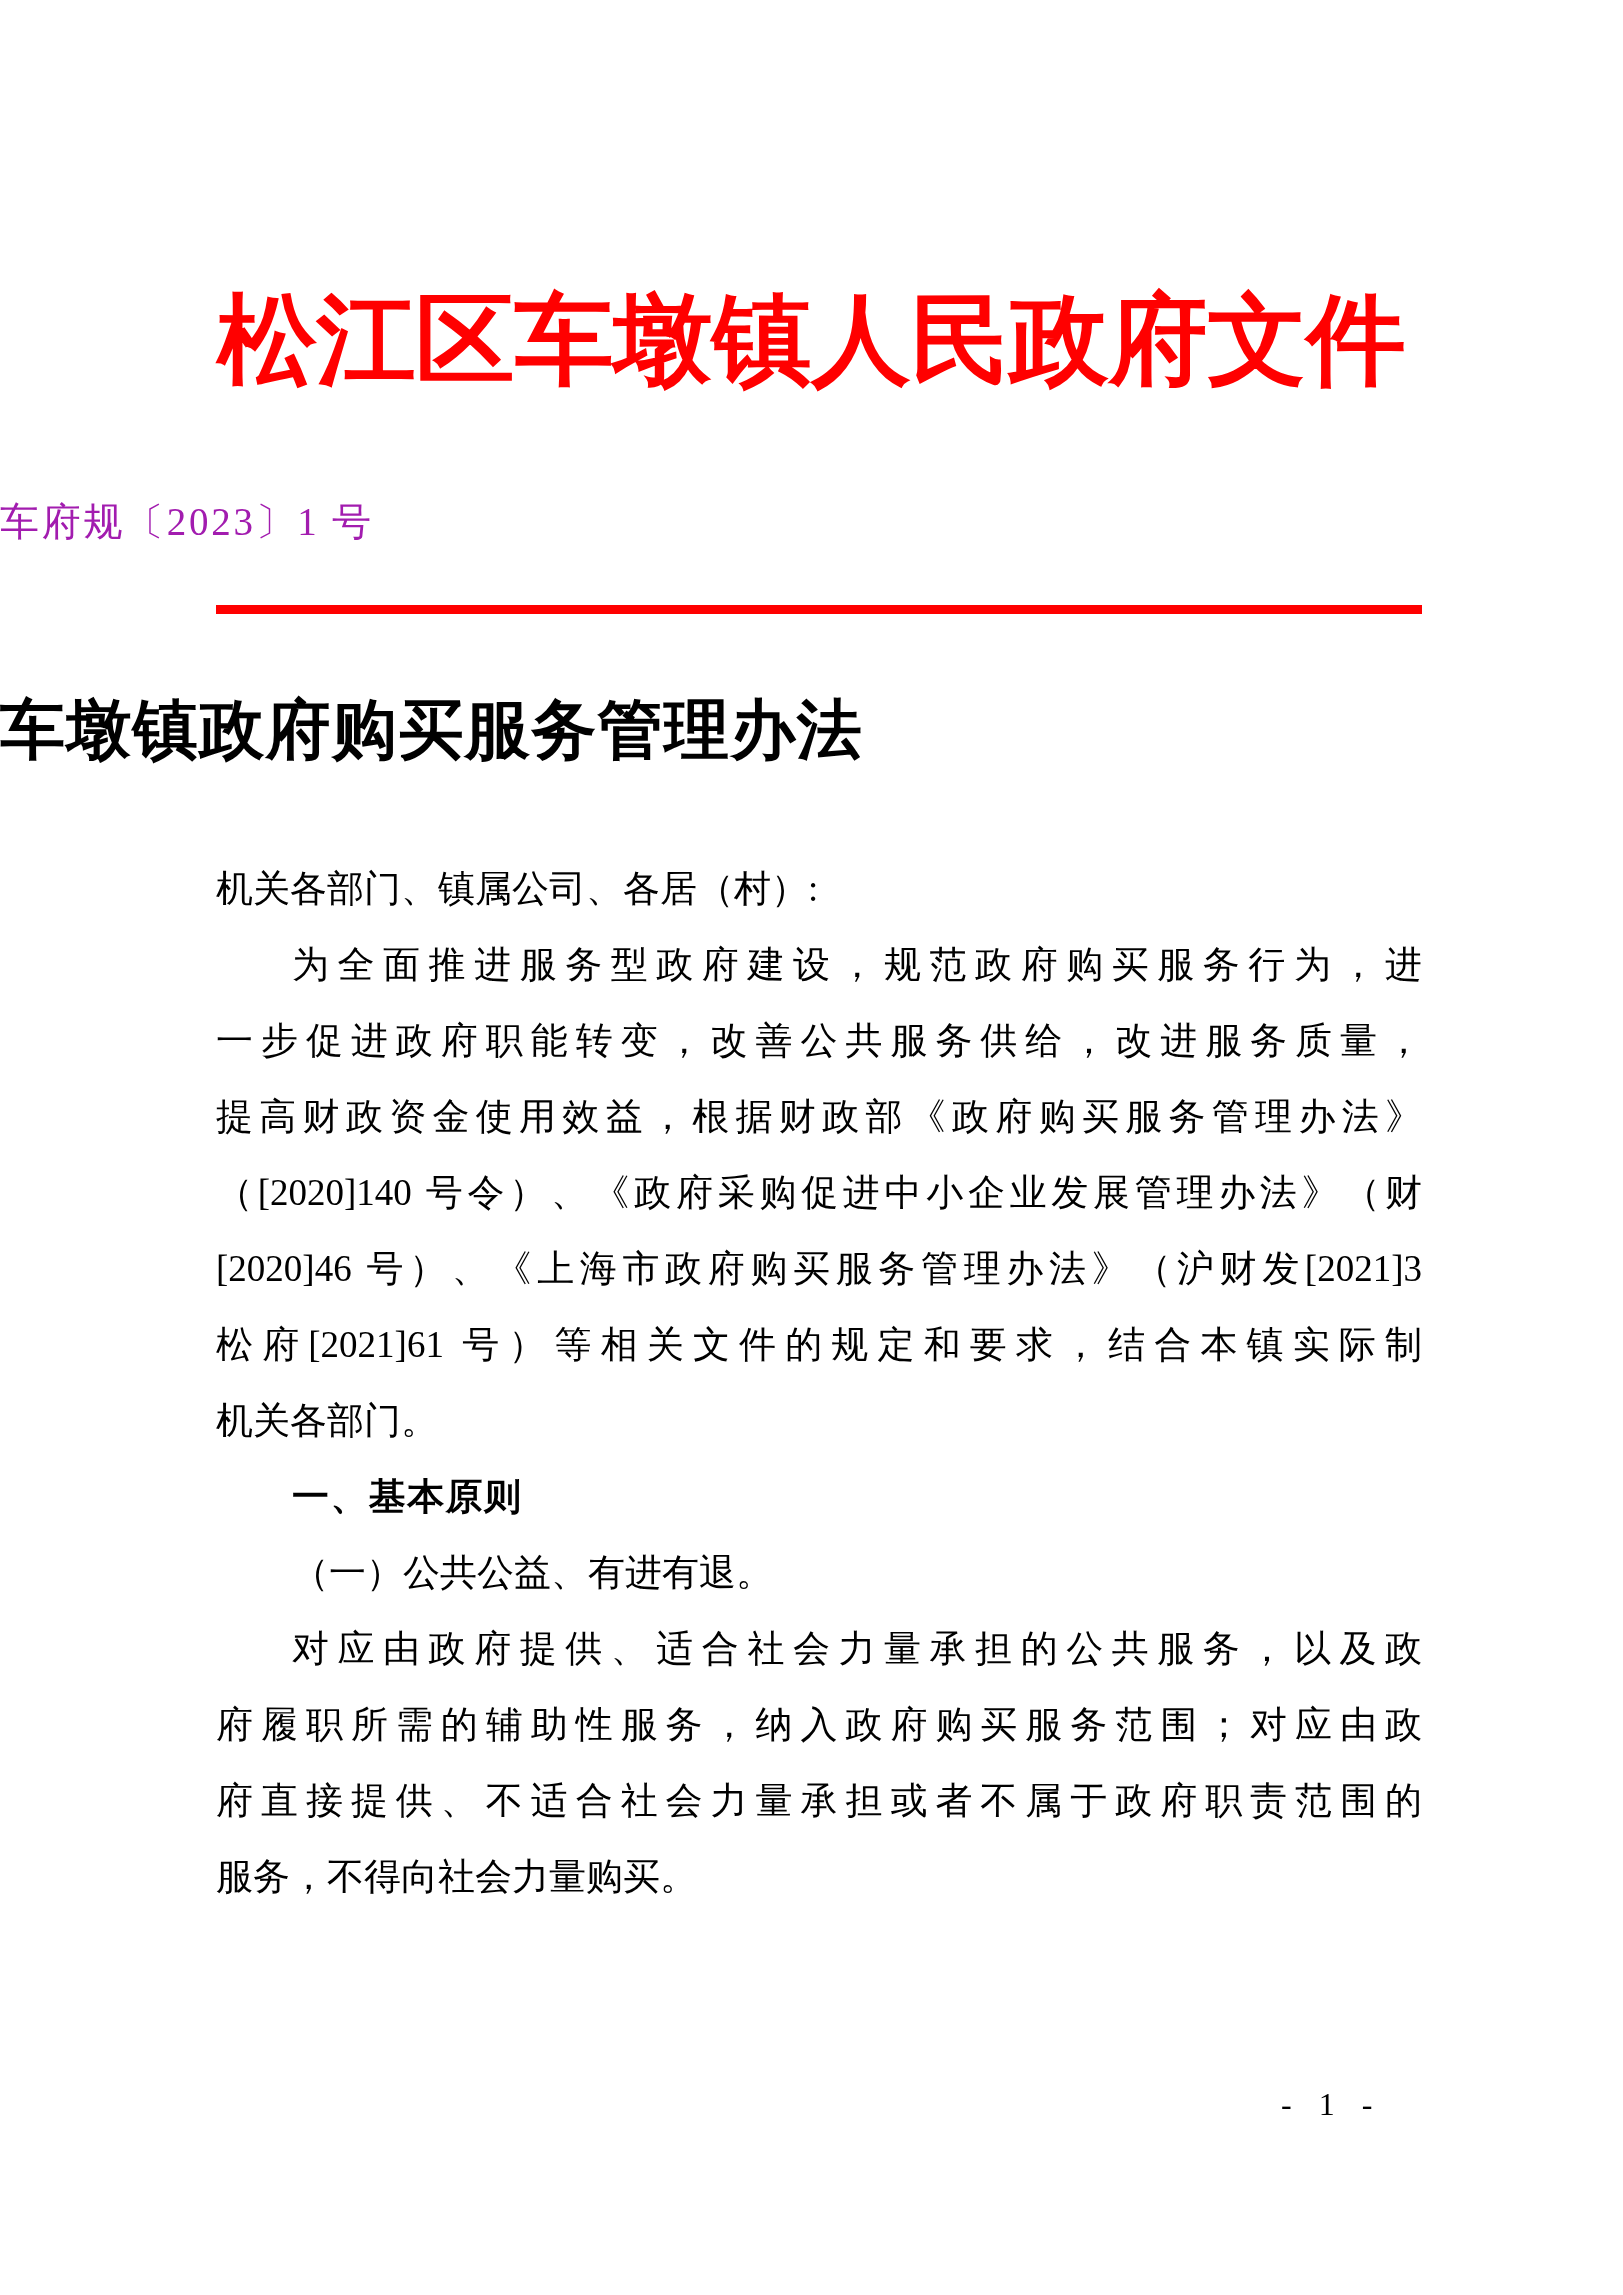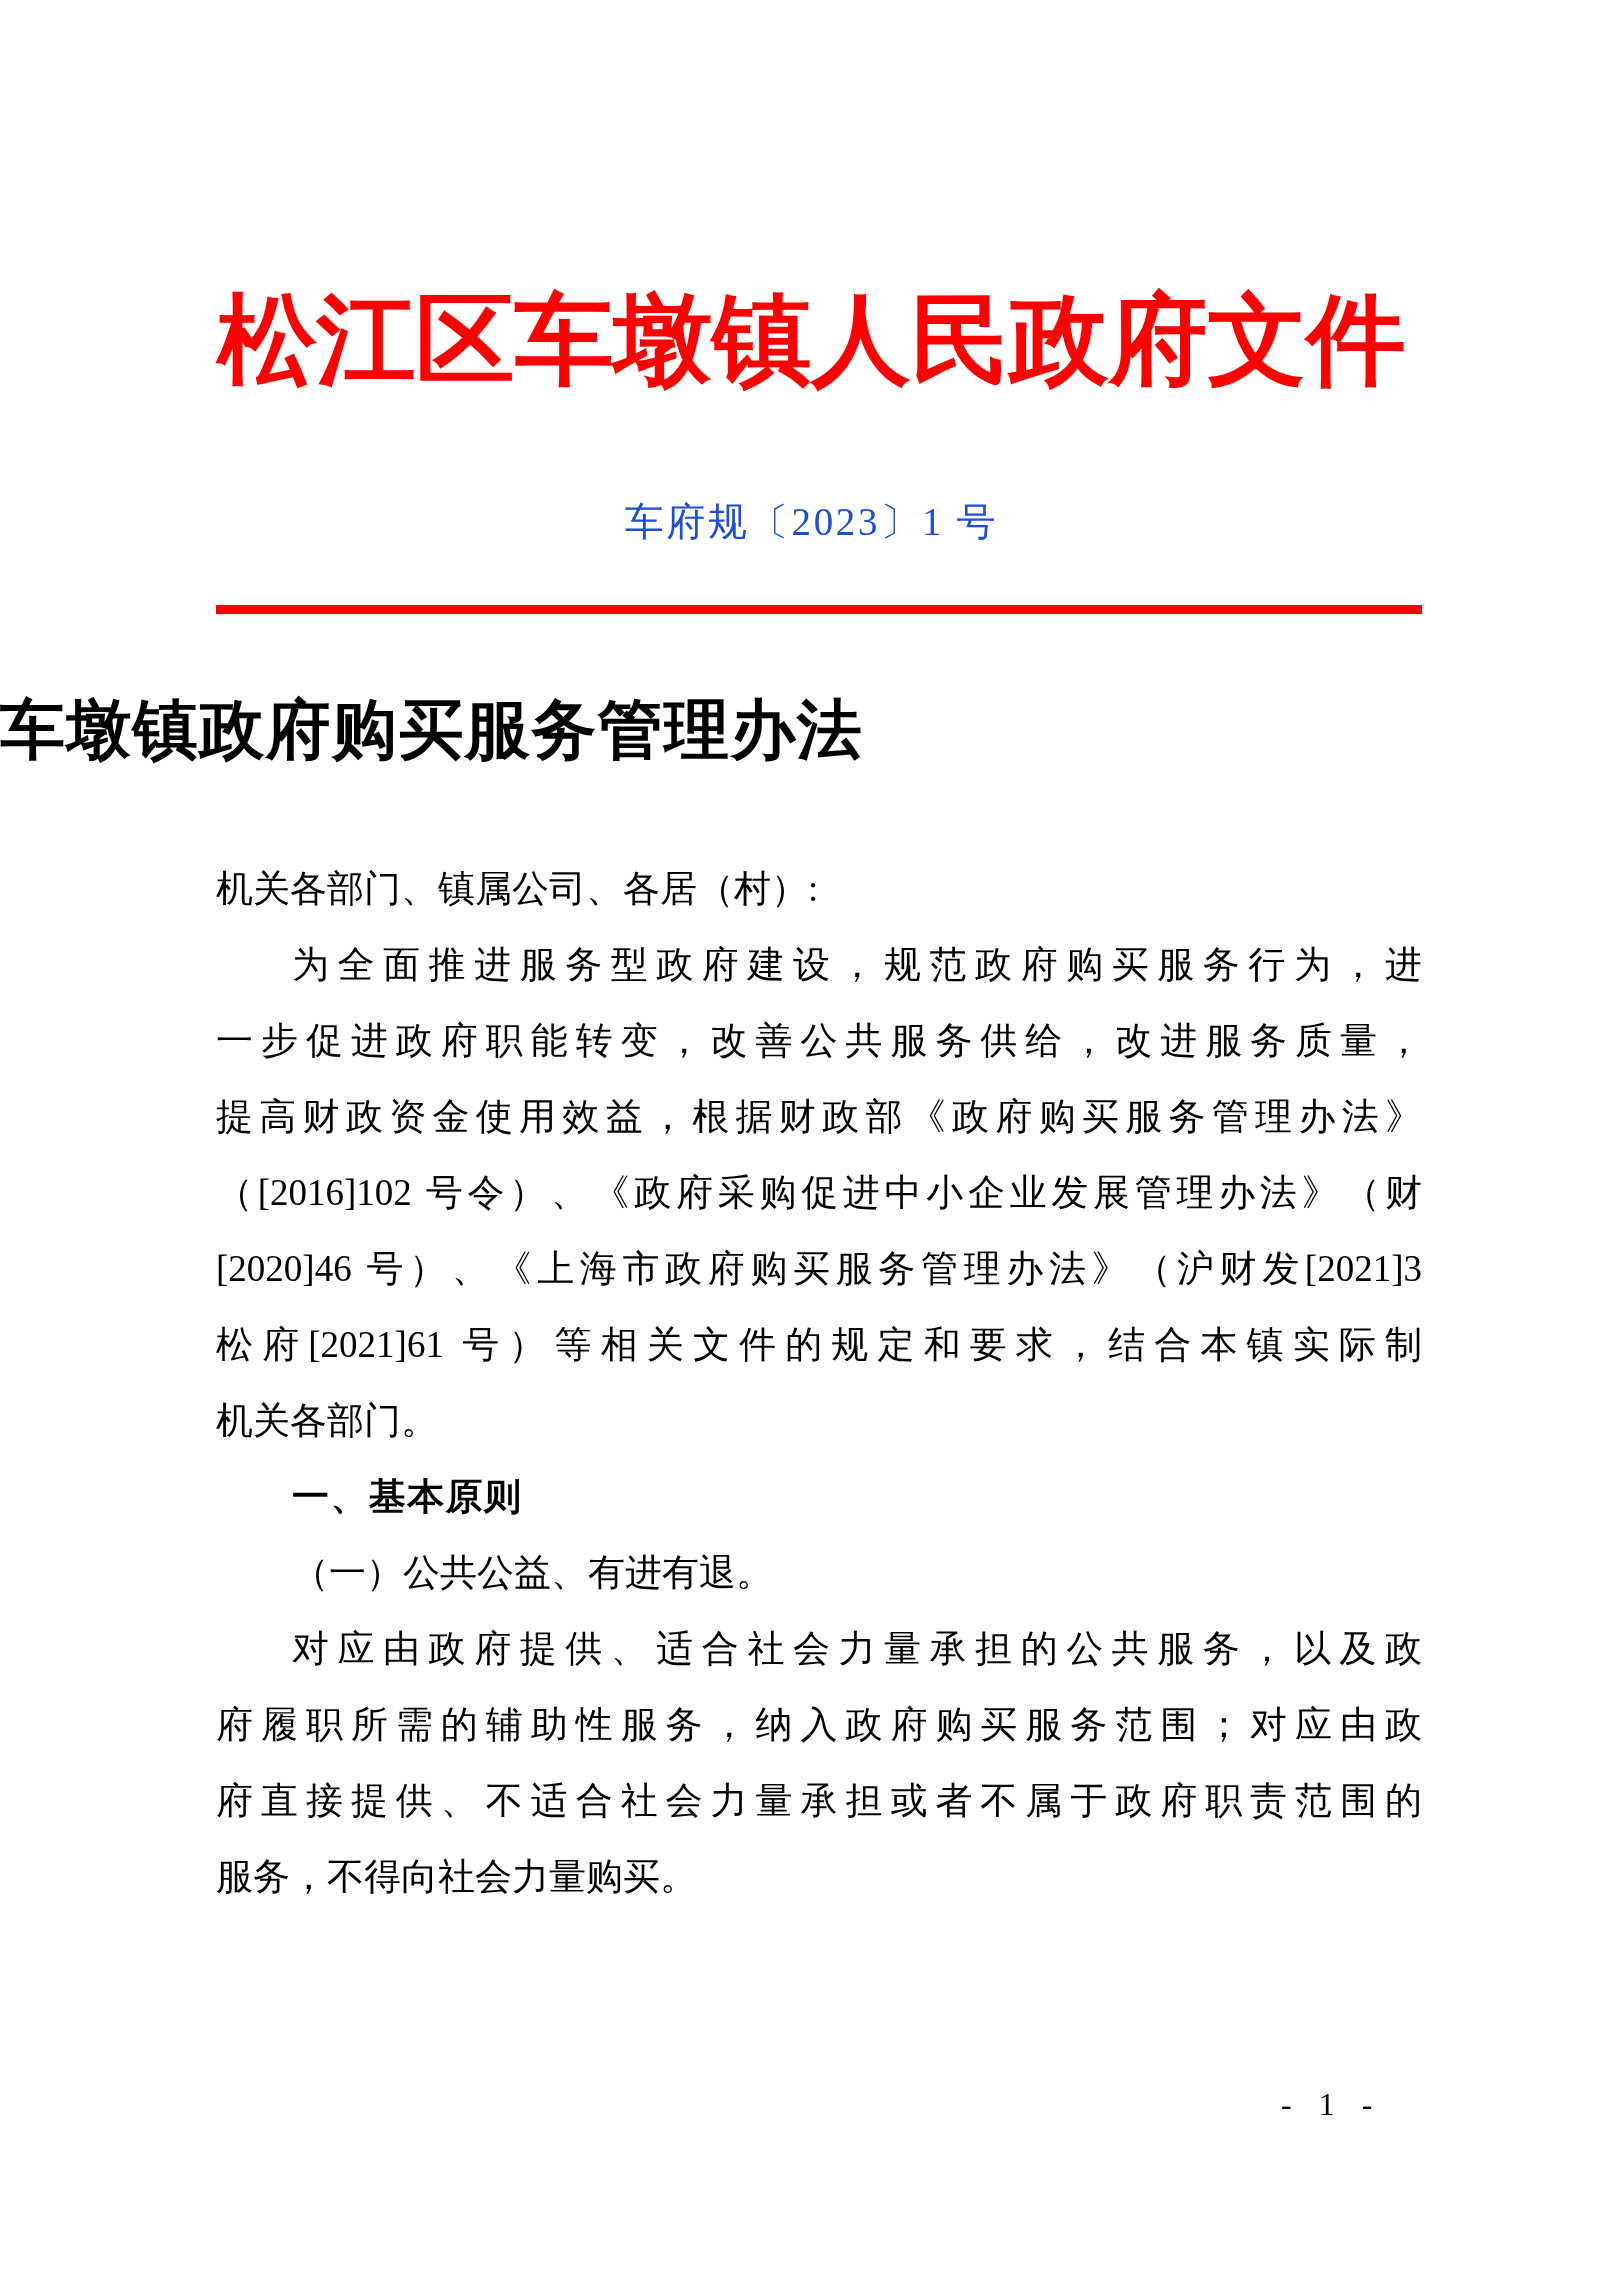--- a/index.html
+++ b/index.html
@@ -24,25 +24,24 @@
     font-weight:bold;
     color:#ff0000;
     letter-spacing:0px;
     white-space:nowrap;
   }
   .doc-number{
     position:absolute;
     top:499px;
     left:0;
     width:100%;
-    text-align:center;
     font-size:39px;
     line-height:1.2;
     font-weight:normal;
-    color:#1d4ed8;
+    color:#a21caf;
     letter-spacing:2.7px;
     white-space:nowrap;
   }
   .red-rule{
     position:absolute;
     top:605px;
     left:216px;
     width:1206px;
     height:8.9px;
     background:#ff0000;
@@ -105,21 +104,21 @@
 
   <div class="red-rule"></div>
 
   <div class="doc-title">车墩镇政府购买服务管理办法</div>
 
   <div class="body-text">
       <div class="line">机关各部门、镇属公司、各居（村）:</div>
       <div class="line indent justify">为全面推进服务型政府建设，规范政府购买服务行为，进</div>
       <div class="line justify">一步促进政府职能转变，改善公共服务供给，改进服务质量，</div>
       <div class="line justify">提高财政资金使用效益，根据财政部《政府购买服务管理办法》</div>
-      <div class="line justify">（[2016]102 号令）、《政府采购促进中小企业发展管理办法》（财</div>
+      <div class="line justify">（[2020]140 号令）、《政府采购促进中小企业发展管理办法》（财</div>
       <div class="line justify">[2020]46 号）、《上海市政府购买服务管理办法》（沪财发[2021]3</div>
       <div class="line justify">松府[2021]61 号）等相关文件的规定和要求，结合本镇实际制</div>
       <div class="line">机关各部门。</div>
       <div class="line indent heading">一、基本原则</div>
       <div class="line indent">（一）公共公益、有进有退。</div>
       <div class="line indent justify">对应由政府提供、适合社会力量承担的公共服务，以及政</div>
       <div class="line justify">府履职所需的辅助性服务，纳入政府购买服务范围；对应由政</div>
       <div class="line justify">府直接提供、不适合社会力量承担或者不属于政府职责范围的</div>
       <div class="line">服务，不得向社会力量购买。</div>
     </div>

